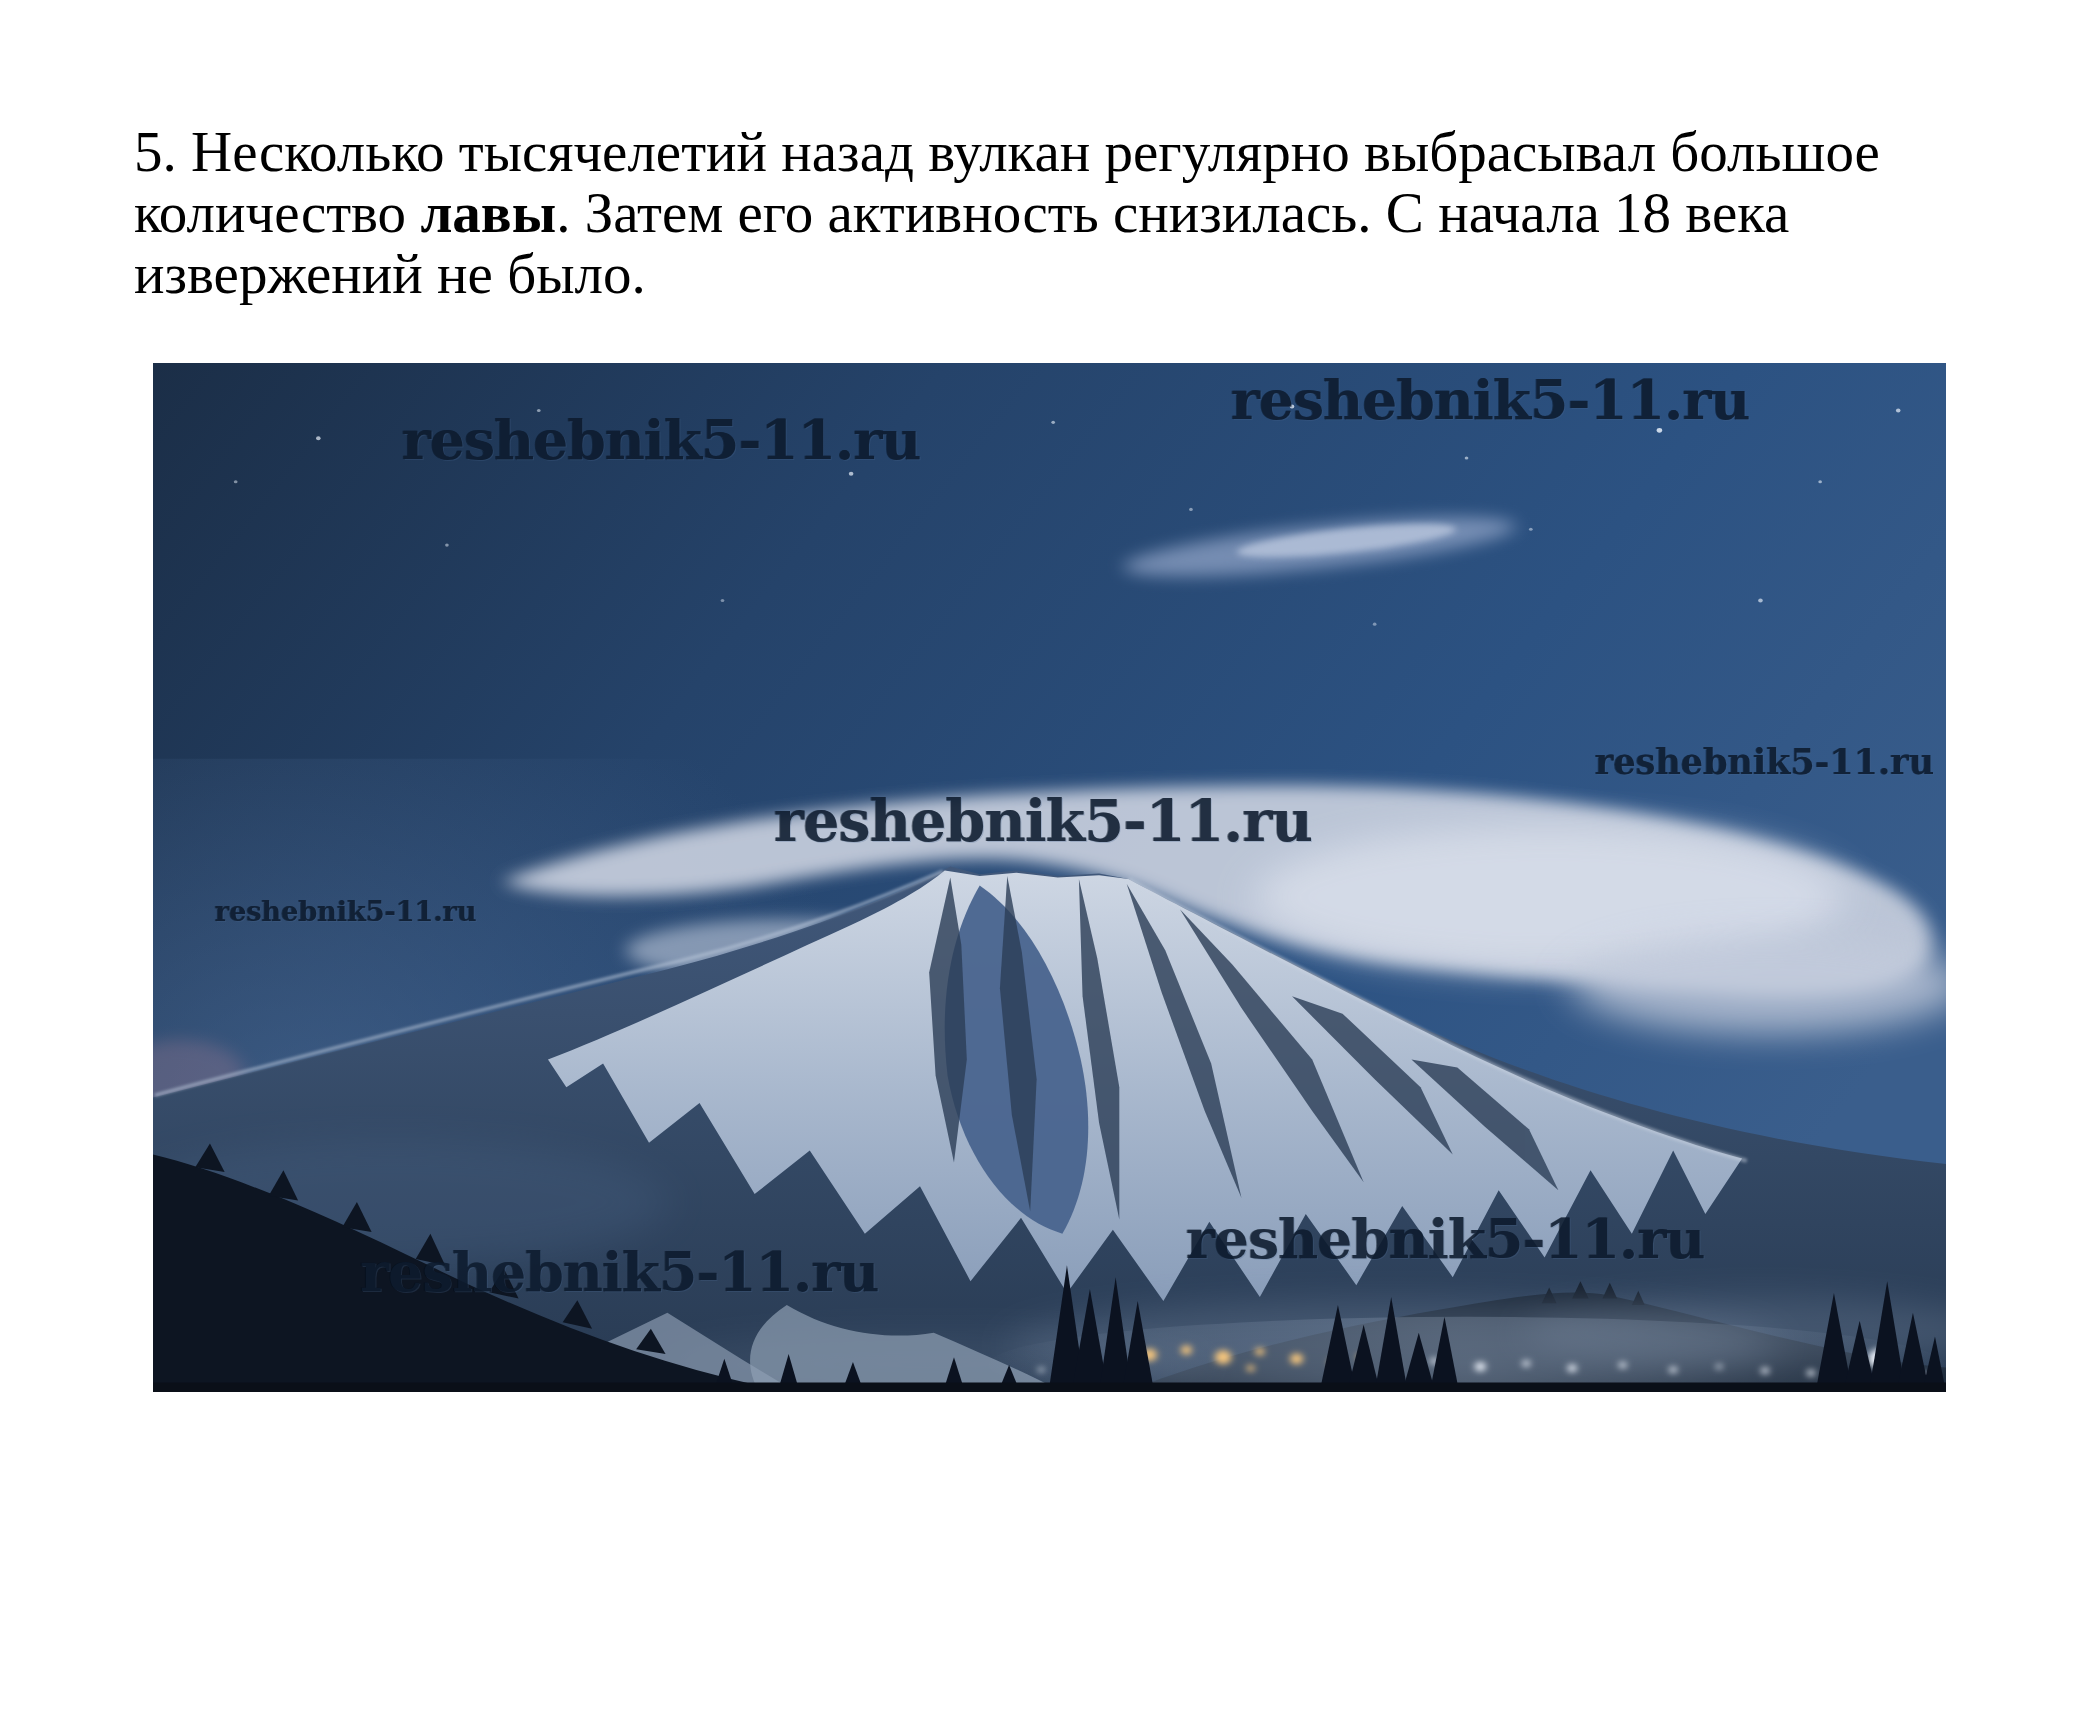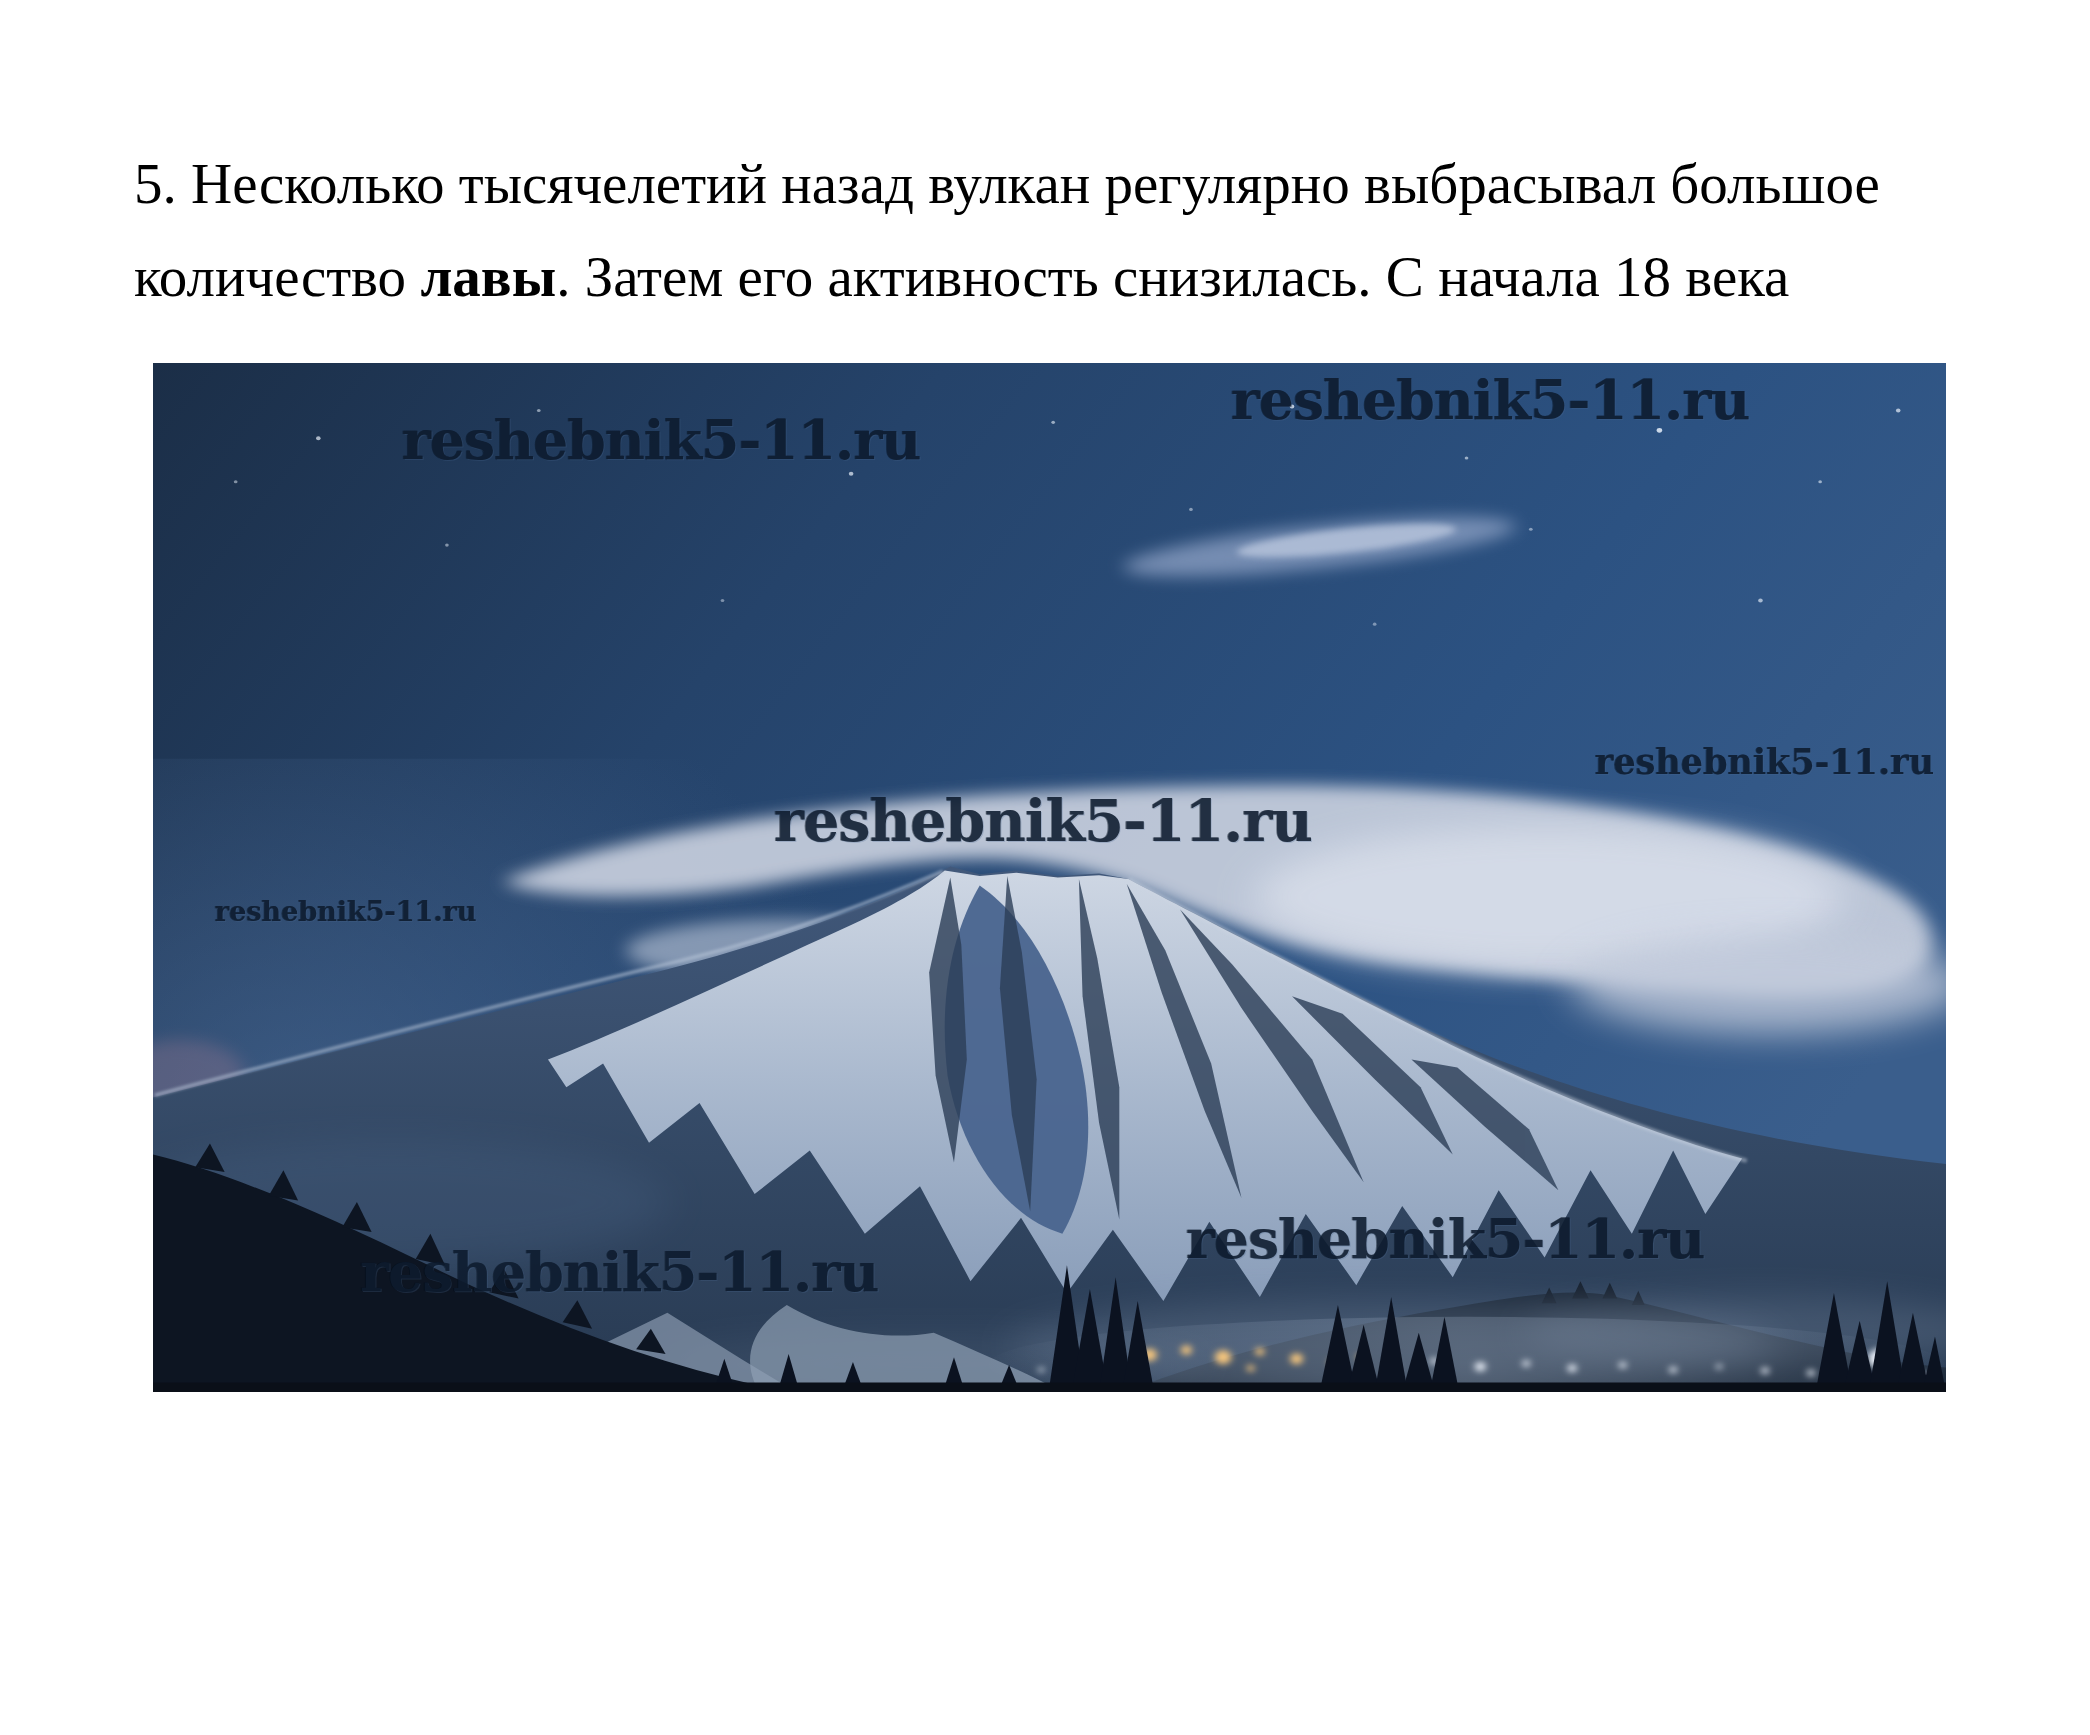--- a/index.html
+++ b/index.html
@@ -11,21 +11,21 @@
   body{
     width:2090px;height:1736px;position:relative;overflow:hidden;
     background:var(--background);
     font-family:"Liberation Serif", serif;
   }
   .para{
     position:absolute;left:134px;top:121px;width:1800px;
     font-size:57px;line-height:61px;color:var(--text);
     font-family:"Liberation Serif", serif;
   }
-  .para .line{white-space:nowrap;margin-top:32px;}
+  .para .line{white-space:nowrap;}
   .para b{font-weight:700;}
   .photo{
     position:absolute;left:153px;top:363px;width:1793px;height:1029px;
     overflow:hidden;background:#27476f;
   }
   .photo svg{position:absolute;left:0;top:0;width:100%;height:100%;display:block;}
   .wm{
     position:absolute;white-space:nowrap;
     font-family:"DejaVu Serif", serif;font-weight:700;letter-spacing:-0.9px;
     color:var(--watermark);opacity:0.88;
@@ -40,20 +40,21 @@
   .wm-7{left:207px;top:876px;font-size:55px;}
 </style>
 </head>
 <body>
 
 <div>
 
   <div class="para">
     <div class="line">5. Несколько тысячелетий назад вулкан регулярно выбрасывал большое</div>
     <div class="line"><span>количество </span><b>лавы</b><span>. Затем его активность снизилась. С начала 18 века</span></div>
+    <div class="line">извержений не было.</div>
   </div>
 
   <div class="photo">
     <svg viewBox="0 0 1952 1300" preserveAspectRatio="none">
       <defs>
         <linearGradient id="skyG" gradientUnits="userSpaceOnUse" x1="0" y1="0" x2="1700" y2="1150">
           <stop offset="0" stop-color="#1b2e47"></stop>
           <stop offset="0.35" stop-color="#25436a"></stop>
           <stop offset="0.7" stop-color="#2c5282"></stop>
           <stop offset="1" stop-color="#3a5e8c"></stop>

